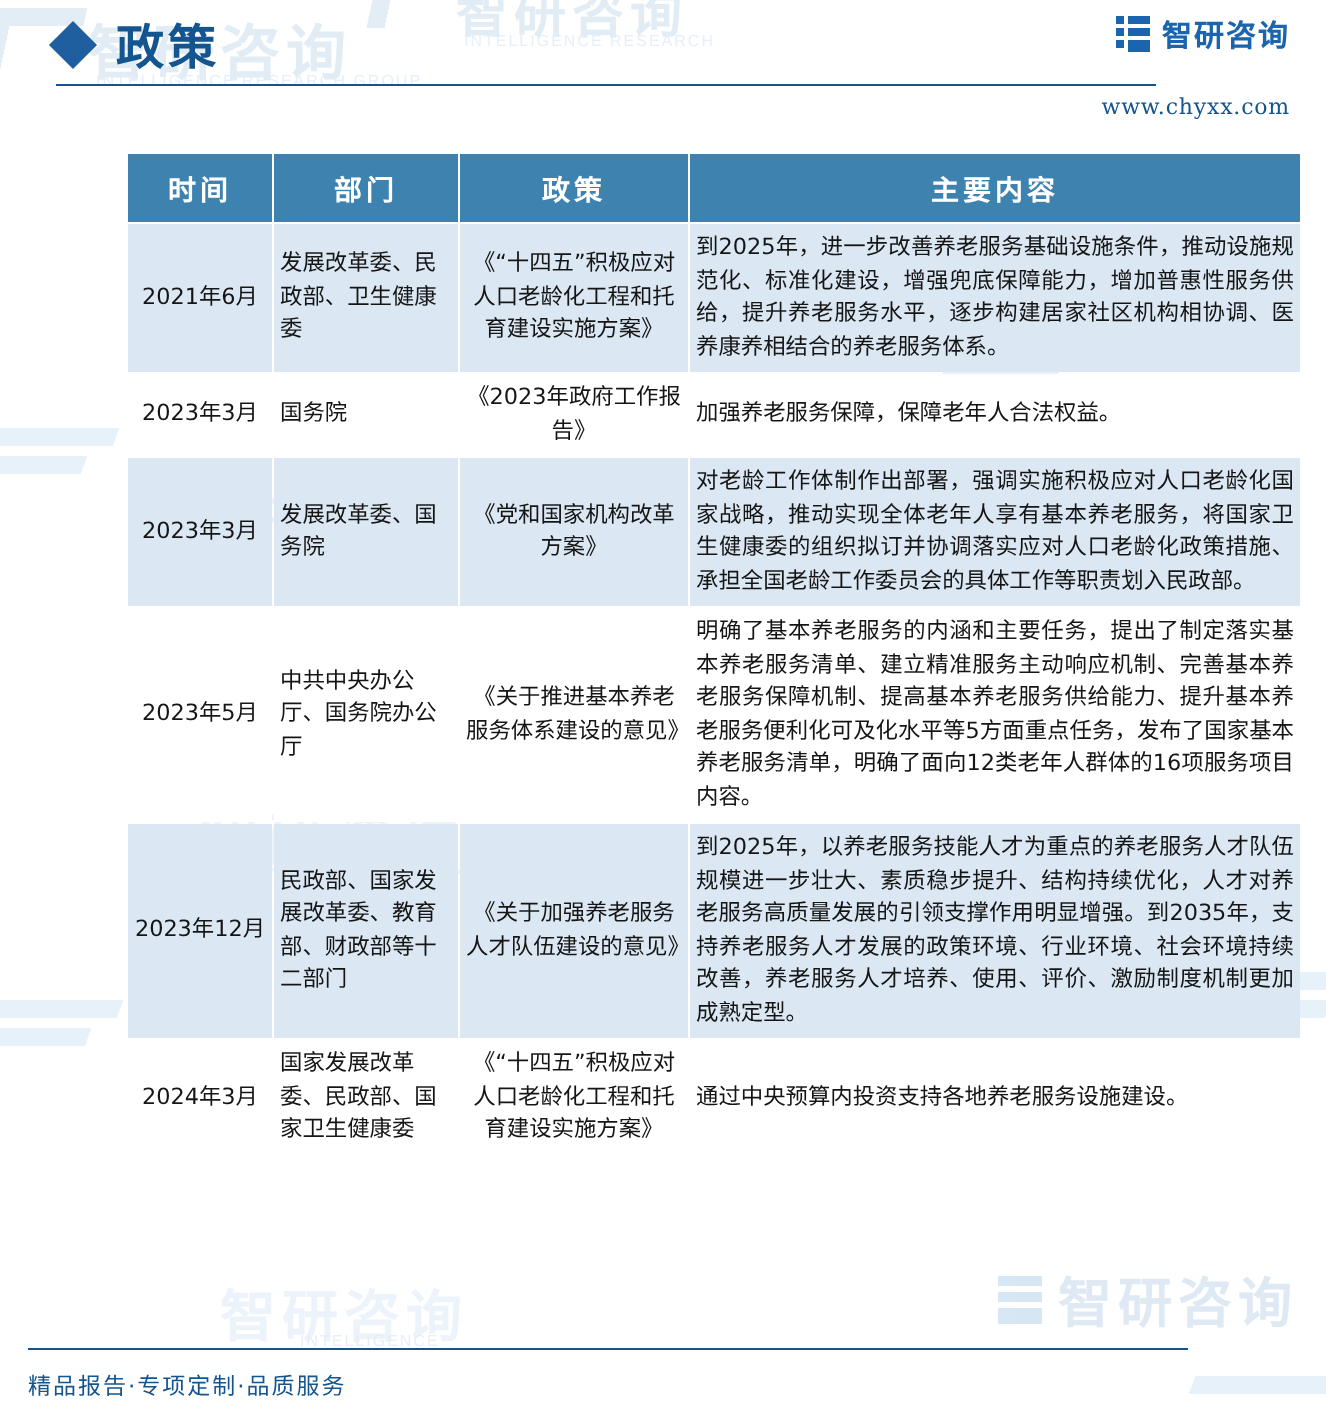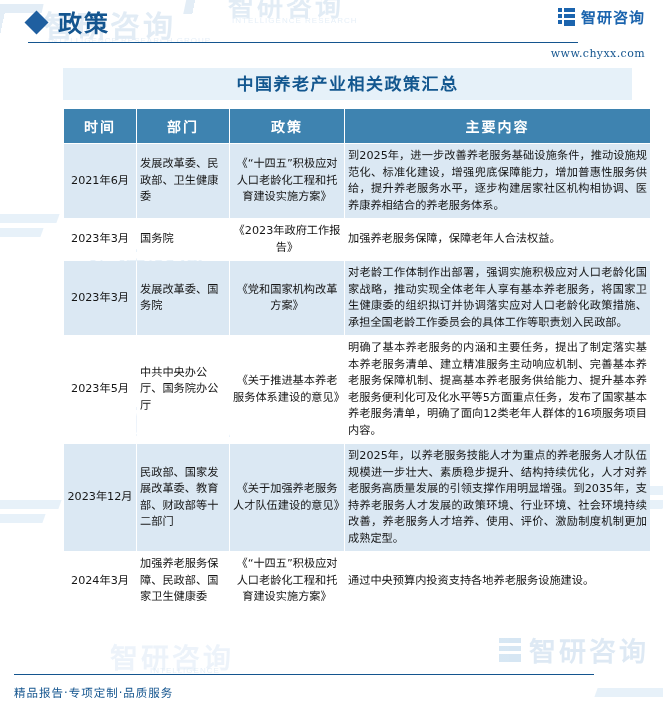--- a/index.html
+++ b/index.html
@@ -294,21 +294,20 @@
           <span class="m3"></span>
           <span class="m4"></span>
       </span>
       <span id="brand-name">智研咨询</span>
     </div>
     <div id="brand-url">www.chyxx.com</div>
   </div>
 </div>
 
 <div id="table-wrap">
-  <div id="table-title">中国养老产业相关政策汇总</div>
 
   <table id="policy-table">
     <thead>
       <tr>
         <th class="h-time">时间</th>
         <th class="h-dept">部门</th>
         <th class="h-policy">政策</th>
         <th class="h-main">主要内容</th>
       </tr>
     </thead>
@@ -338,21 +337,21 @@
         <td class="c-main">明确了基本养老服务的内涵和主要任务，提出了制定落实基本养老服务清单、建立精准服务主动响应机制、完善基本养老服务保障机制、提高基本养老服务供给能力、提升基本养老服务便利化可及化水平等5方面重点任务，发布了国家基本养老服务清单，明确了面向12类老年人群体的16项服务项目内容。</td>
       </tr>
       <tr class="row-shaded">
         <td class="c-time">2023年12月</td>
         <td class="c-dept">民政部、国家发展改革委、教育部、财政部等十二部门</td>
         <td class="c-policy">《关于加强养老服务人才队伍建设的意见》</td>
         <td class="c-main">到2025年，以养老服务技能人才为重点的养老服务人才队伍规模进一步壮大、素质稳步提升、结构持续优化，人才对养老服务高质量发展的引领支撑作用明显增强。到2035年，支持养老服务人才发展的政策环境、行业环境、社会环境持续改善，养老服务人才培养、使用、评价、激励制度机制更加成熟定型。</td>
       </tr>
       <tr class="row-plain">
         <td class="c-time">2024年3月</td>
-        <td class="c-dept">加强养老服务保障、民政部、国家卫生健康委</td>
+        <td class="c-dept">国家发展改革委、民政部、国家卫生健康委</td>
         <td class="c-policy">《“十四五”积极应对人口老龄化工程和托育建设实施方案》</td>
         <td class="c-main">通过中央预算内投资支持各地养老服务设施建设。</td>
       </tr>
     </tbody>
   </table>
 </div>
 
 <div id="footer-brand-wm">
   <span class="fb-mark"></span>
   <span class="fb-name">智研咨询</span>

